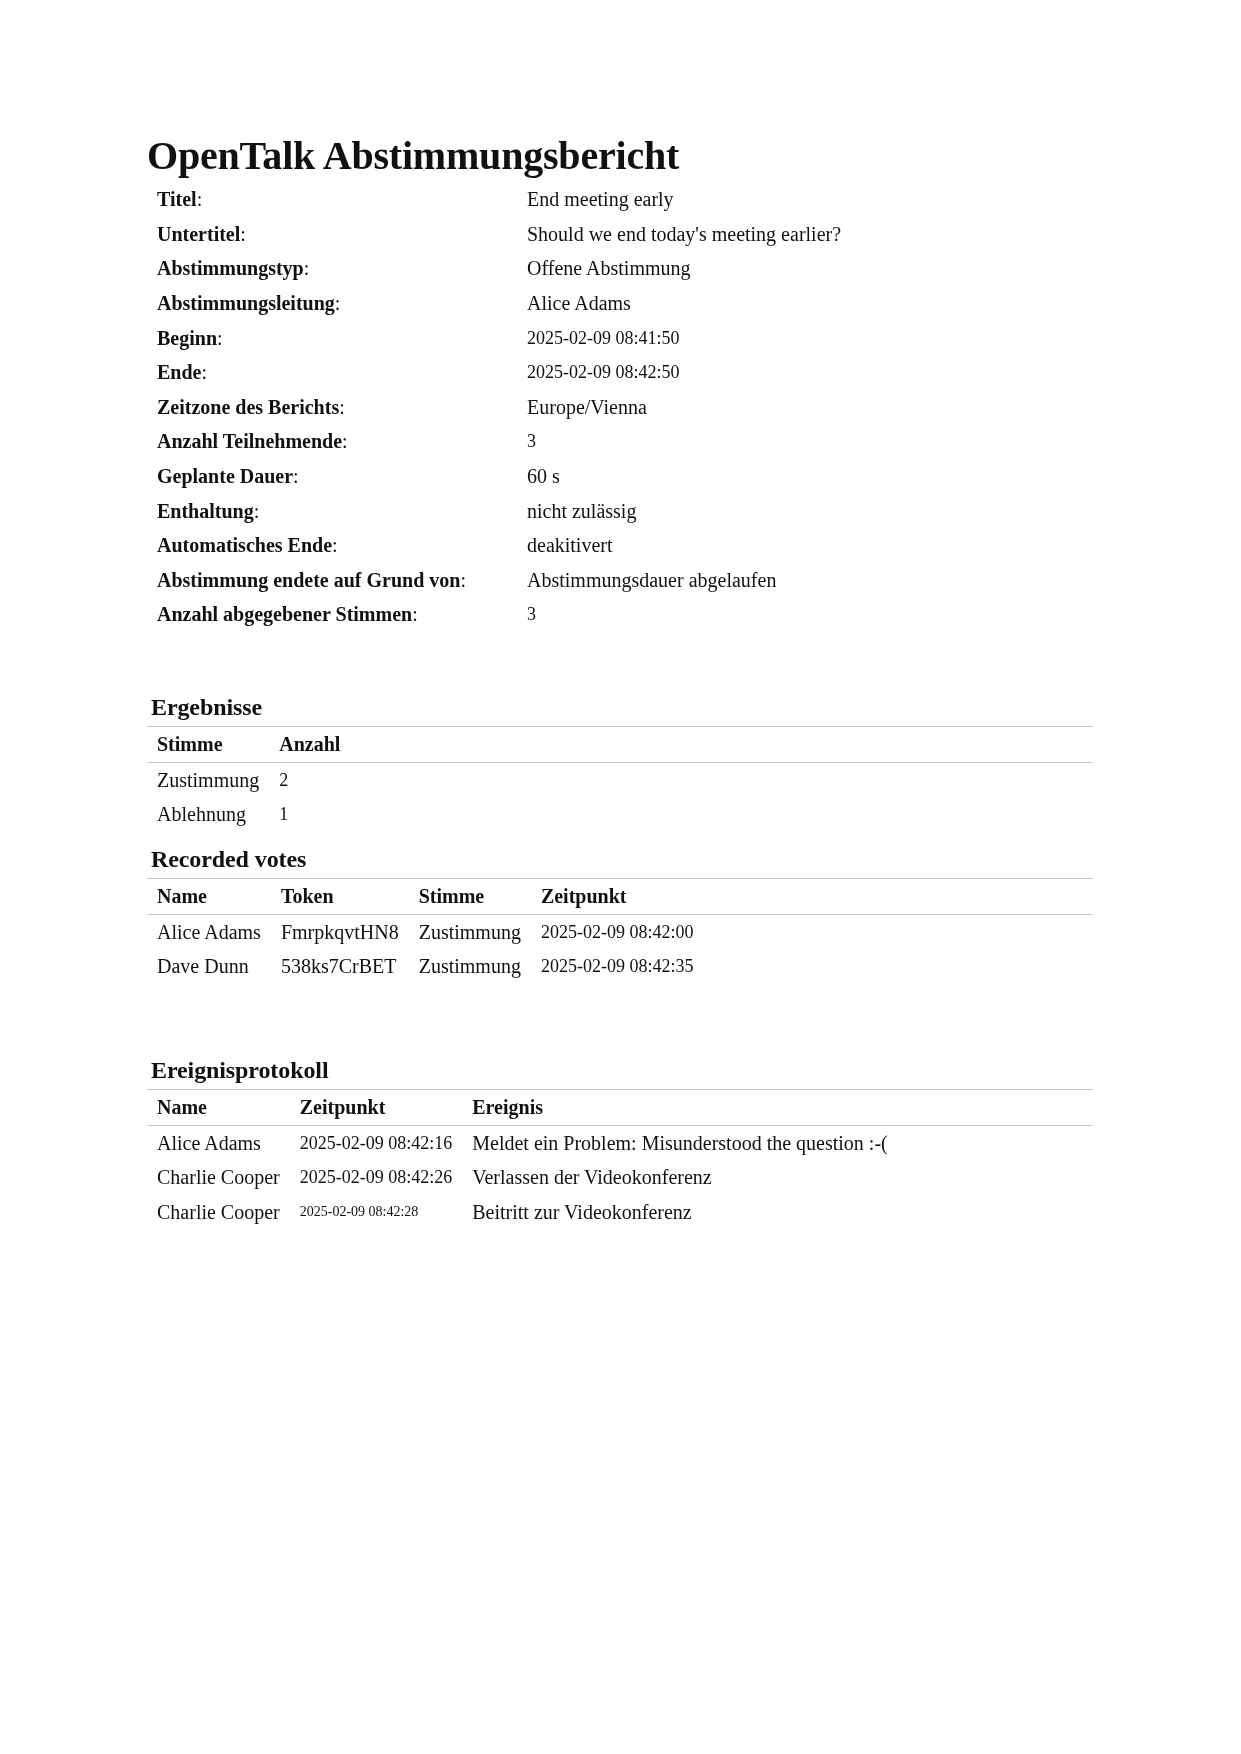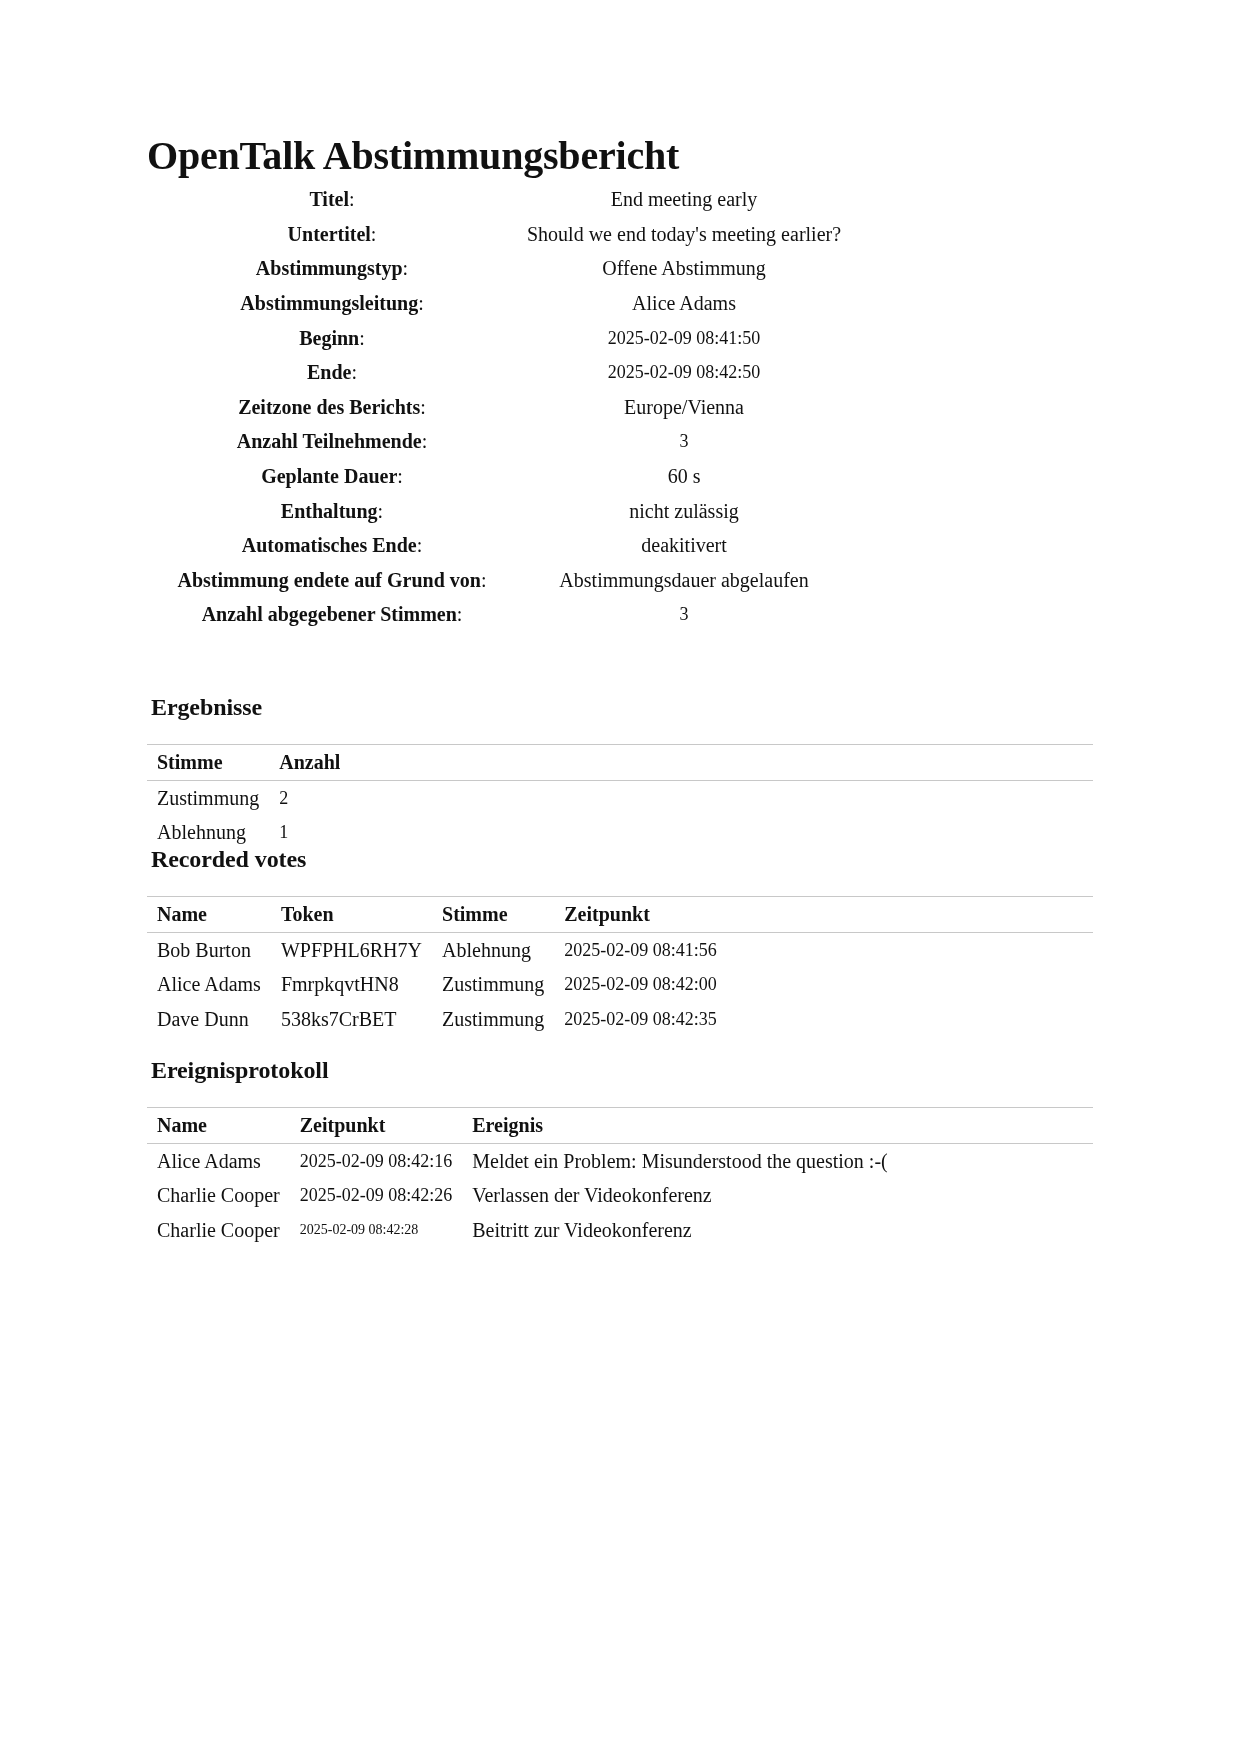--- a/index.html
+++ b/index.html
@@ -6,30 +6,30 @@
   body {
     width: 1241px; height: 1754px; position: relative; overflow: hidden;
     font-family: "Liberation Serif", "DejaVu Serif", serif;
     color: #111111;
   }
   .page { position: absolute; left: 147px; top: 136px; width: 946px; }
   h1 {
     margin: 0; font-size: 40px; font-weight: bold; line-height: 40px;
     letter-spacing: -0.2px;
   }
-  .meta { margin-top: 6px; border-collapse: collapse; font-size: 20px; text-align: center; }
+  .meta { margin-top: 6px; border-collapse: collapse; font-size: 20px; }
   .meta td { padding: 0 10px; height: 34.6px; line-height: 24px; vertical-align: middle; white-space: nowrap; }
   .meta td.k { width: 350px; }
   .meta td.k b { font-weight: bold; }
   h2 {
     margin: 4px; font-size: 24px; font-weight: bold; line-height: 30px;
     letter-spacing: -0.1px;
   }
   .sec { position: absolute; left: 0; width: 946px; }
-  table.grid { width: 946px; border-collapse: collapse; font-size: 20px; margin-top: 22px; }
+  table.grid { width: 946px; border-collapse: collapse; font-size: 20px; margin-top: 4px; }
   table.grid th, table.grid td {
     text-align: left; padding: 0 10px; height: 34.5px; line-height: 24px;
     white-space: nowrap; vertical-align: middle;
   }
   table.grid thead tr { border-top: 1.5px solid #c8c8c8; border-bottom: 1.5px solid #c8c8c8; }
   table.grid th { font-weight: bold; }
   table.grid td.fill, table.grid th.fill { width: 100%; }
 </style>
 </head>
 <body>
@@ -122,26 +122,20 @@
       <thead>
         <tr>
           <th>Name</th>
           <th>Token</th>
           <th>Stimme</th>
           <th class="fill">Zeitpunkt</th>
         </tr>
       </thead>
       <tbody>
         <tr>
-          <td>Bob Burton</td>
-          <td>WPFPHL6RH7Y</td>
-          <td>Ablehnung</td>
-          <td class="fill" style="font-size:18px">2025-02-09 08:41:56</td>
-        </tr>
-        <tr>
           <td>Alice Adams</td>
           <td>FmrpkqvtHN8</td>
           <td>Zustimmung</td>
           <td class="fill" style="font-size:18px">2025-02-09 08:42:00</td>
         </tr>
         <tr>
           <td>Dave Dunn</td>
           <td>538ks7CrBET</td>
           <td>Zustimmung</td>
           <td class="fill" style="font-size:18px">2025-02-09 08:42:35</td>

